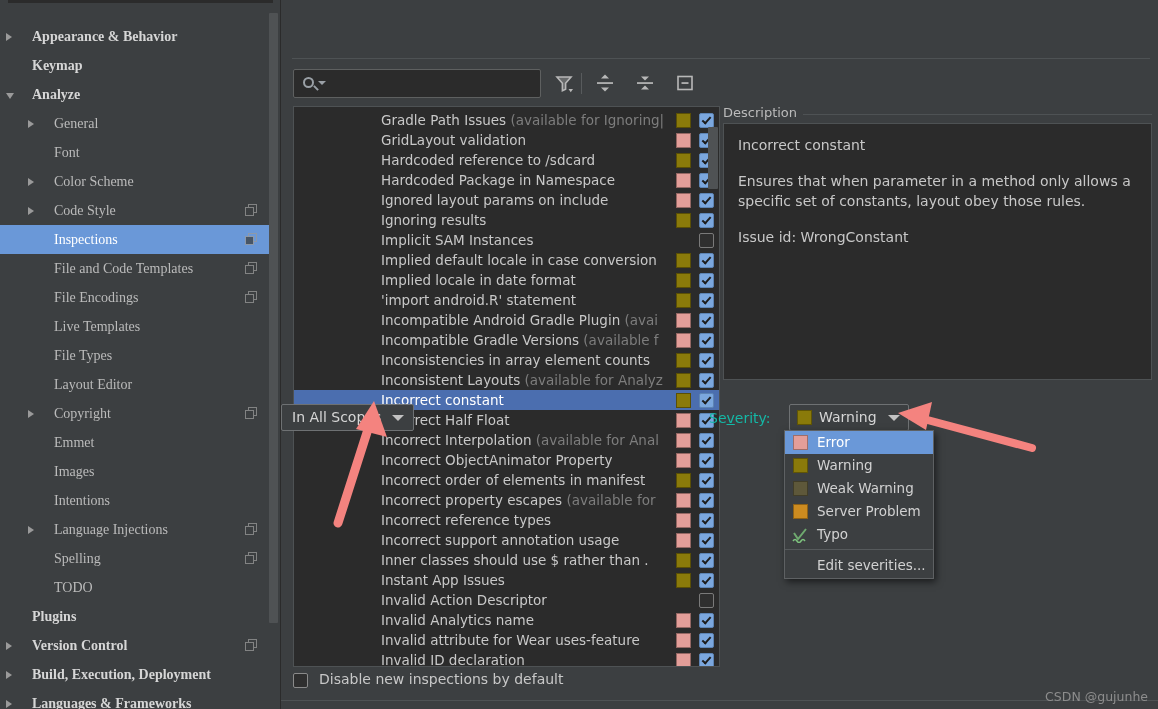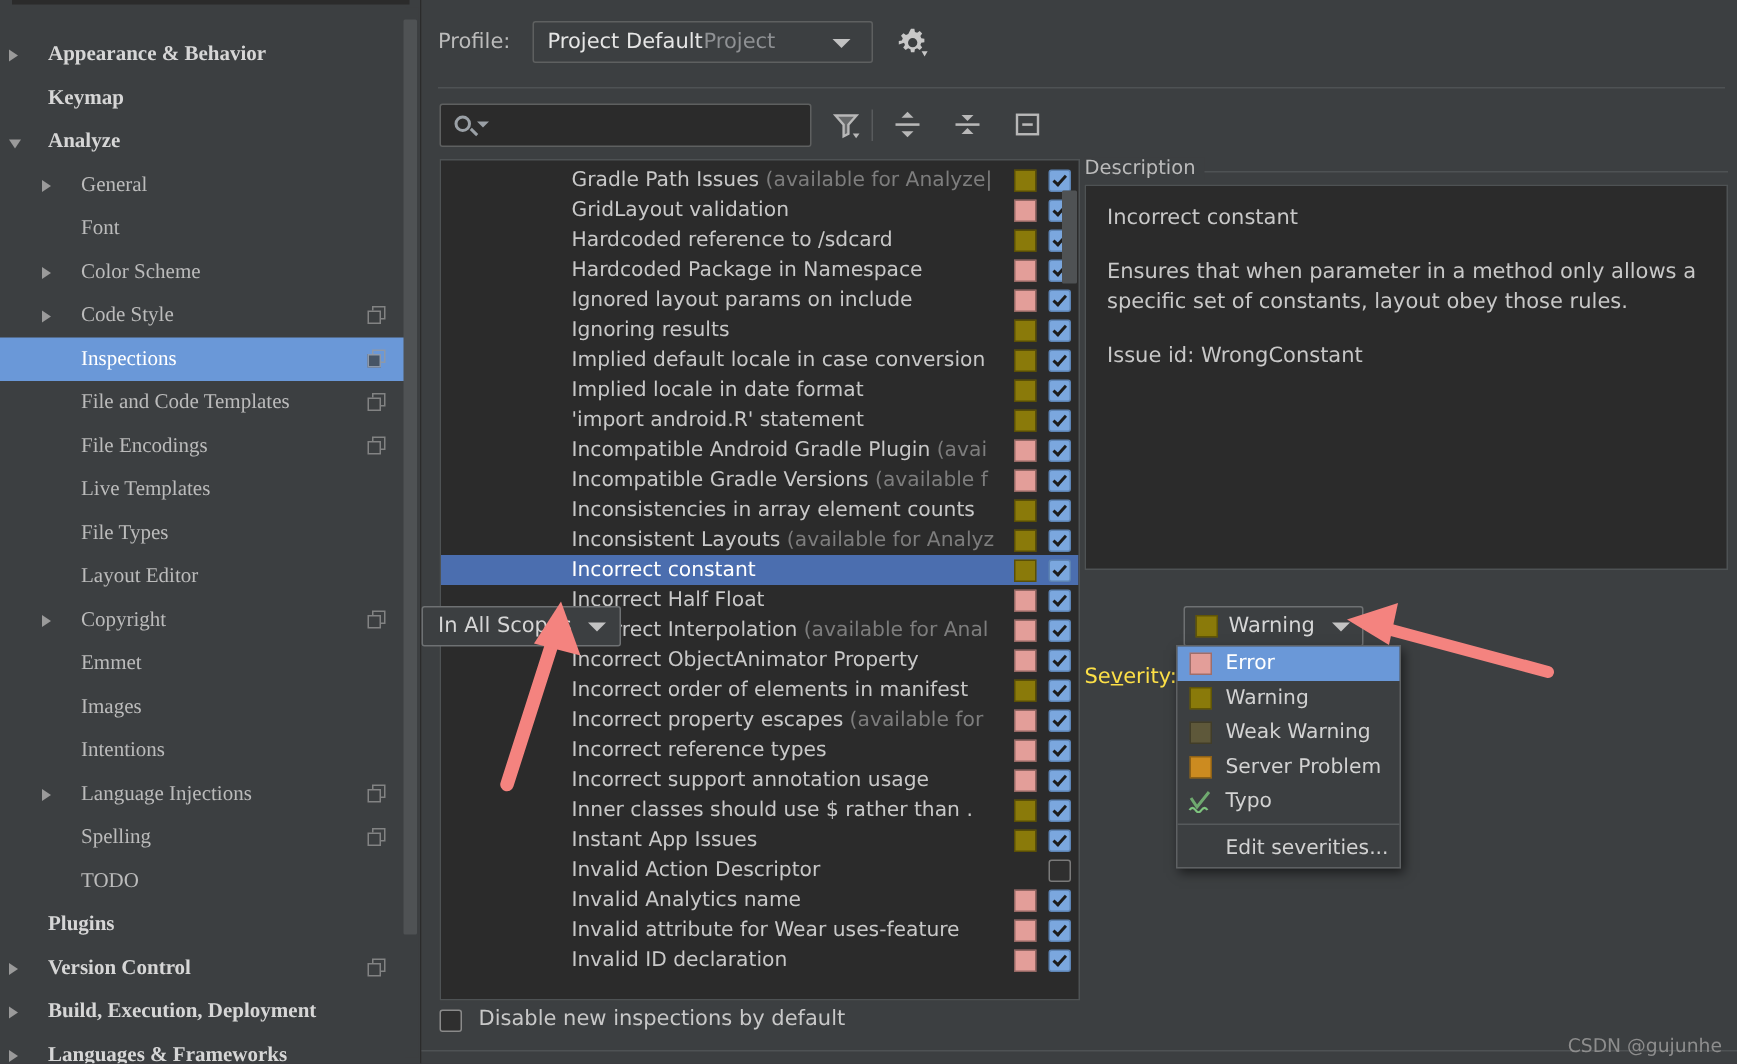--- a/index.html
+++ b/index.html
@@ -168,21 +168,21 @@
   #desc-title { position: absolute; left: 442px; top: 105px; font-size: 13px; color: #bbbbbb; background:#3c3f41; padding-right:6px; z-index:2;}
   #desc-titleline { position: absolute; left: 442px; top: 114px; width: 429px; height: 1px; background: #4e5254; }
   #desc-box {
     position: absolute; left: 442px; top: 123px; width: 429px; height: 257px;
     background: #2b2b2b; border: 1px solid #4e5254; padding: 12px 14px;
     overflow: hidden;
   }
   #desc-box p { margin: 0 0 17px 0; font-size: 14px; color: #c8c8c8; line-height: 1.38; }
 
   
-  #sev-label { position: absolute; left: 442px; top: 410px; font-size: 14px; color: #fde047; margin-top: 33px; }
+  #sev-label { position: absolute; left: 428px; top: 410px; font-size: 14px; color: #14b8a6; }
   #sev-label u { text-decoration: underline; }
   #sev-combo {
     position: absolute; left: 508px; top: 404px; width: 120px; height: 27px;
     background: #3c3f41; border: 1px solid #6e7173; border-radius: 2px;
   }
   #sev-combo .sw { position: absolute; left: 7px; top: 5px; width: 15px; height: 15px; background: #8a7a0a; border:1px solid rgba(0,0,0,.3);}
   #sev-combo .txt { position: absolute; left: 29px; top: 4px; font-size: 14px; color: #d6d6d6; }
   #sev-combo .cb-arrow { right: 8px; top: 10px; }
   #scope-combo {
     position: absolute; left: 905px - 281px; top: 404px; width: 133px; height: 27px;
@@ -273,37 +273,20 @@
         <div class="tree-row lvl0"><span class="tw collapsed l0"></span><span class="tree-label">Build, Execution, Deployment</span></div>
         <div class="tree-row lvl0"><span class="tw collapsed l0"></span><span class="tree-label">Languages &amp; Frameworks</span></div>
       </div>
     <div id="sidebar-scroll-track">
       <div id="sidebar-scroll-thumb"></div>
     </div>
   </div>
 
   <div id="main">
 
-    <div id="profile-bar">
-      <span id="profile-label">Profile:</span>
-      <div id="profile-combo">
-        <span class="v1">Project Default</span>
-        <span class="v2">Project</span>
-        <span class="cb-arrow"></span>
-      </div>
-      <div id="gear-btn">
-        <svg width="24" height="24" viewBox="0 0 24 24">
-          <g fill="#c8c8c8">
-            <path d="M11.3 3.2h2.3l.35 2.05 1.5.62 1.7-1.2 1.63 1.63-1.2 1.7.62 1.5 2.05.35v2.3l-2.05.35-.62 1.5 1.2 1.7-1.63 1.63-1.7-1.2-1.5.62-.35 2.05h-2.3l-.35-2.05-1.5-.62-1.7 1.2-1.63-1.63 1.2-1.7-.62-1.5L3.2 13.6v-2.3l2.05-.35.62-1.5-1.2-1.7L6.3 6.12l1.7 1.2 1.5-.62z"></path>
-          </g>
-          <circle cx="12.45" cy="12.45" r="3.1" fill="#3c3f41"></circle>
-          <path d="M18.4 18.2 l4 0 -2 3.4 z" fill="#c8c8c8"></path>
-        </svg>
-      </div>
-    </div>
     <div id="sep1"></div>
 
     <div id="search-field">
       <span class="mag"></span>
       <span class="mag-h"></span>
       <span class="mag-arr"></span>
     </div>
     <div class="tbicon" id="tb-filter">
       <svg width="22" height="22" viewBox="0 0 22 22">
         <path d="M4 5 h14 l-5.4 6.2 v6 l-3.2 1.6 v-7.6 z" fill="none" stroke="#b8b8b8" stroke-width="1.6"></path>
@@ -330,21 +313,21 @@
       <svg width="22" height="22" viewBox="0 0 22 22">
         <rect x="4" y="4.5" width="14" height="13" fill="none" stroke="#b8b8b8" stroke-width="1.6"></rect>
         <rect x="7.5" y="10.2" width="7" height="1.7" fill="#b8b8b8"></rect>
       </svg>
     </div>
 
     <div id="list-panel">
       <div id="list-rows">
           <div style="height: 3px;"></div>
           <div class="row">
-            <span class="row-name"><span>Gradle Path Issues</span><span class="avail"> (available for Analyze|</span></span>
+            <span class="row-name"><span>Gradle Path Issues</span><span class="avail"> (available for Ignoring|</span></span>
             <span class="sev-swatch" style="background: rgb(138, 122, 10);"></span>
             <span class="chk on">
               <span class="tick"></span>
             </span>
           </div>
           <div class="row">
             <span class="row-name"><span>GridLayout validation</span></span>
             <span class="sev-swatch" style="background: rgb(227, 158, 153);"></span>
             <span class="chk on">
               <span class="tick"></span>
@@ -370,20 +353,24 @@
             <span class="chk on">
               <span class="tick"></span>
             </span>
           </div>
           <div class="row">
             <span class="row-name"><span>Ignoring results</span></span>
             <span class="sev-swatch" style="background: rgb(138, 122, 10);"></span>
             <span class="chk on">
               <span class="tick"></span>
             </span>
+          </div>
+          <div class="row">
+            <span class="row-name"><span>Implicit SAM Instances</span></span>
+            <span class="chk off"></span>
           </div>
           <div class="row">
             <span class="row-name"><span>Implied default locale in case conversion</span></span>
             <span class="sev-swatch" style="background: rgb(138, 122, 10);"></span>
             <span class="chk on">
               <span class="tick"></span>
             </span>
           </div>
           <div class="row">
             <span class="row-name"><span>Implied locale in date format</span></span>

